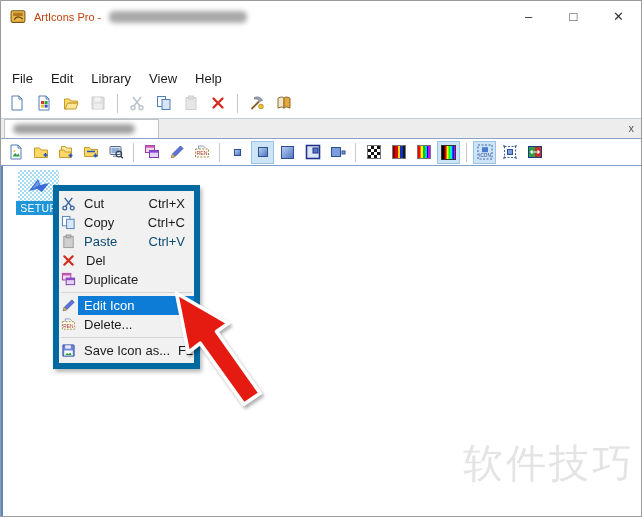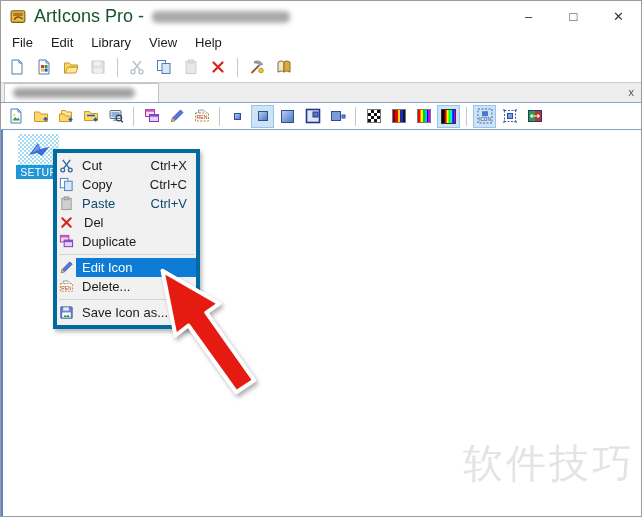--- a/index.html
+++ b/index.html
@@ -5,28 +5,28 @@
   html,body{margin:0;padding:0;background:#d8d8d8;}
   *{box-sizing:border-box;}
   .window{
     width:642px;height:517px;background:#fff;position:relative;
     font-family:"Liberation Sans",sans-serif;color:#1b1b1b;
     border:1px solid #9b9b9b;overflow:hidden;display:flex;flex-direction:column;
   }
   
   .titlebar{height:31px;display:flex;align-items:center;padding-left:9px;flex:0 0 auto;background:#fff;}
   .appicon{width:17px;height:17px;margin-right:7px;flex:0 0 auto;}
-  .title{font-size:18px;color:#14532d;white-space:nowrap;}
+  .title{font-size:11px;color:#c2410c;white-space:nowrap;}
   .blob{background:#a9a9a9;border-radius:5px;filter:blur(2.5px);}
   .title-blob{width:138px;height:12px;margin-left:8px;}
   .wctrls{margin-left:auto;display:flex;height:31px;}
   .wbtn{width:45px;height:31px;display:flex;align-items:center;justify-content:center;
         font-size:13px;color:#333;cursor:default;}
   
-  .menubar{height:20px;display:flex;align-items:center;padding-left:2px;flex:0 0 auto;background:#fff;}
+  .menubar{height:20px;display:flex;align-items:center;padding-left:2px;flex:0 0 auto;background:#fff;margin-top:36px;}
   .mbi{padding:1px 9px;font-size:13px;color:#1b1b1b;}
   
   .toolbar1{height:31px;display:flex;align-items:center;padding-left:4px;gap:3px;
             border-bottom:1px solid #c3cfdd;background:#fff;flex:0 0 auto;}
   .toolbar2{height:27px;display:flex;align-items:center;padding-left:3px;gap:2px;
             border-bottom:1px solid #7f9fca;background:#fff;flex:0 0 auto;}
   .tb{width:24px;height:24px;border:1px solid transparent;background:transparent;padding:0;
       display:flex;align-items:center;justify-content:center;}
   .tb2{width:23px;height:23px;}
   .tb.sel{background:#cde4f7;border:1px solid #9ac3e8;}
@@ -53,21 +53,21 @@
   .content{position:relative;flex:1 1 auto;background:#fff;border-left:2px solid #5a86c5;overflow:hidden;}
   
   .iconitem{position:absolute;left:13px;top:4px;width:45px;}
   .iconsel{width:41px;height:31px;margin-left:2px;
            background:repeating-conic-gradient(#a6dcf2 0 25%,#fdfdfd 0 50%) 0 0/4px 4px;
            display:flex;align-items:center;justify-content:center;}
   .iconlbl{margin-top:0;background:#1e96d7;color:#fff;font-size:10.5px;text-align:center;
            padding:1px 0;width:45px;letter-spacing:.3px;}
   
   .cmenu{position:absolute;left:50px;top:19px;width:147px;background:#f1f1f1;
-         border:4px solid #0369a1;box-shadow:2px 3px 4px rgba(0,0,0,.28);
+         border:6px solid #0369a1;box-shadow:2px 3px 4px rgba(0,0,0,.28);
          padding:3px 0;z-index:5;font-size:13px;}
   .mi{height:19px;display:flex;align-items:center;position:relative;}
   .mic{width:19px;flex:0 0 auto;display:flex;align-items:center;justify-content:center;z-index:1;}
   .mic svg{width:15px;height:15px;display:block;}
   .mil{flex:1 1 auto;padding-left:6px;white-space:nowrap;z-index:1;}
   .mis{padding-right:9px;white-space:nowrap;z-index:1;margin-left:8px;}
   .mi.hl{color:#fff;}
   .mi.hl::before{content:"";position:absolute;left:19px;right:0;top:0;bottom:0;background:#0c7cd6;}
   .mi.off{color:#0c4a6e;}
   .msep{height:1px;background:#d4d4d4;margin:3px 2px;}

